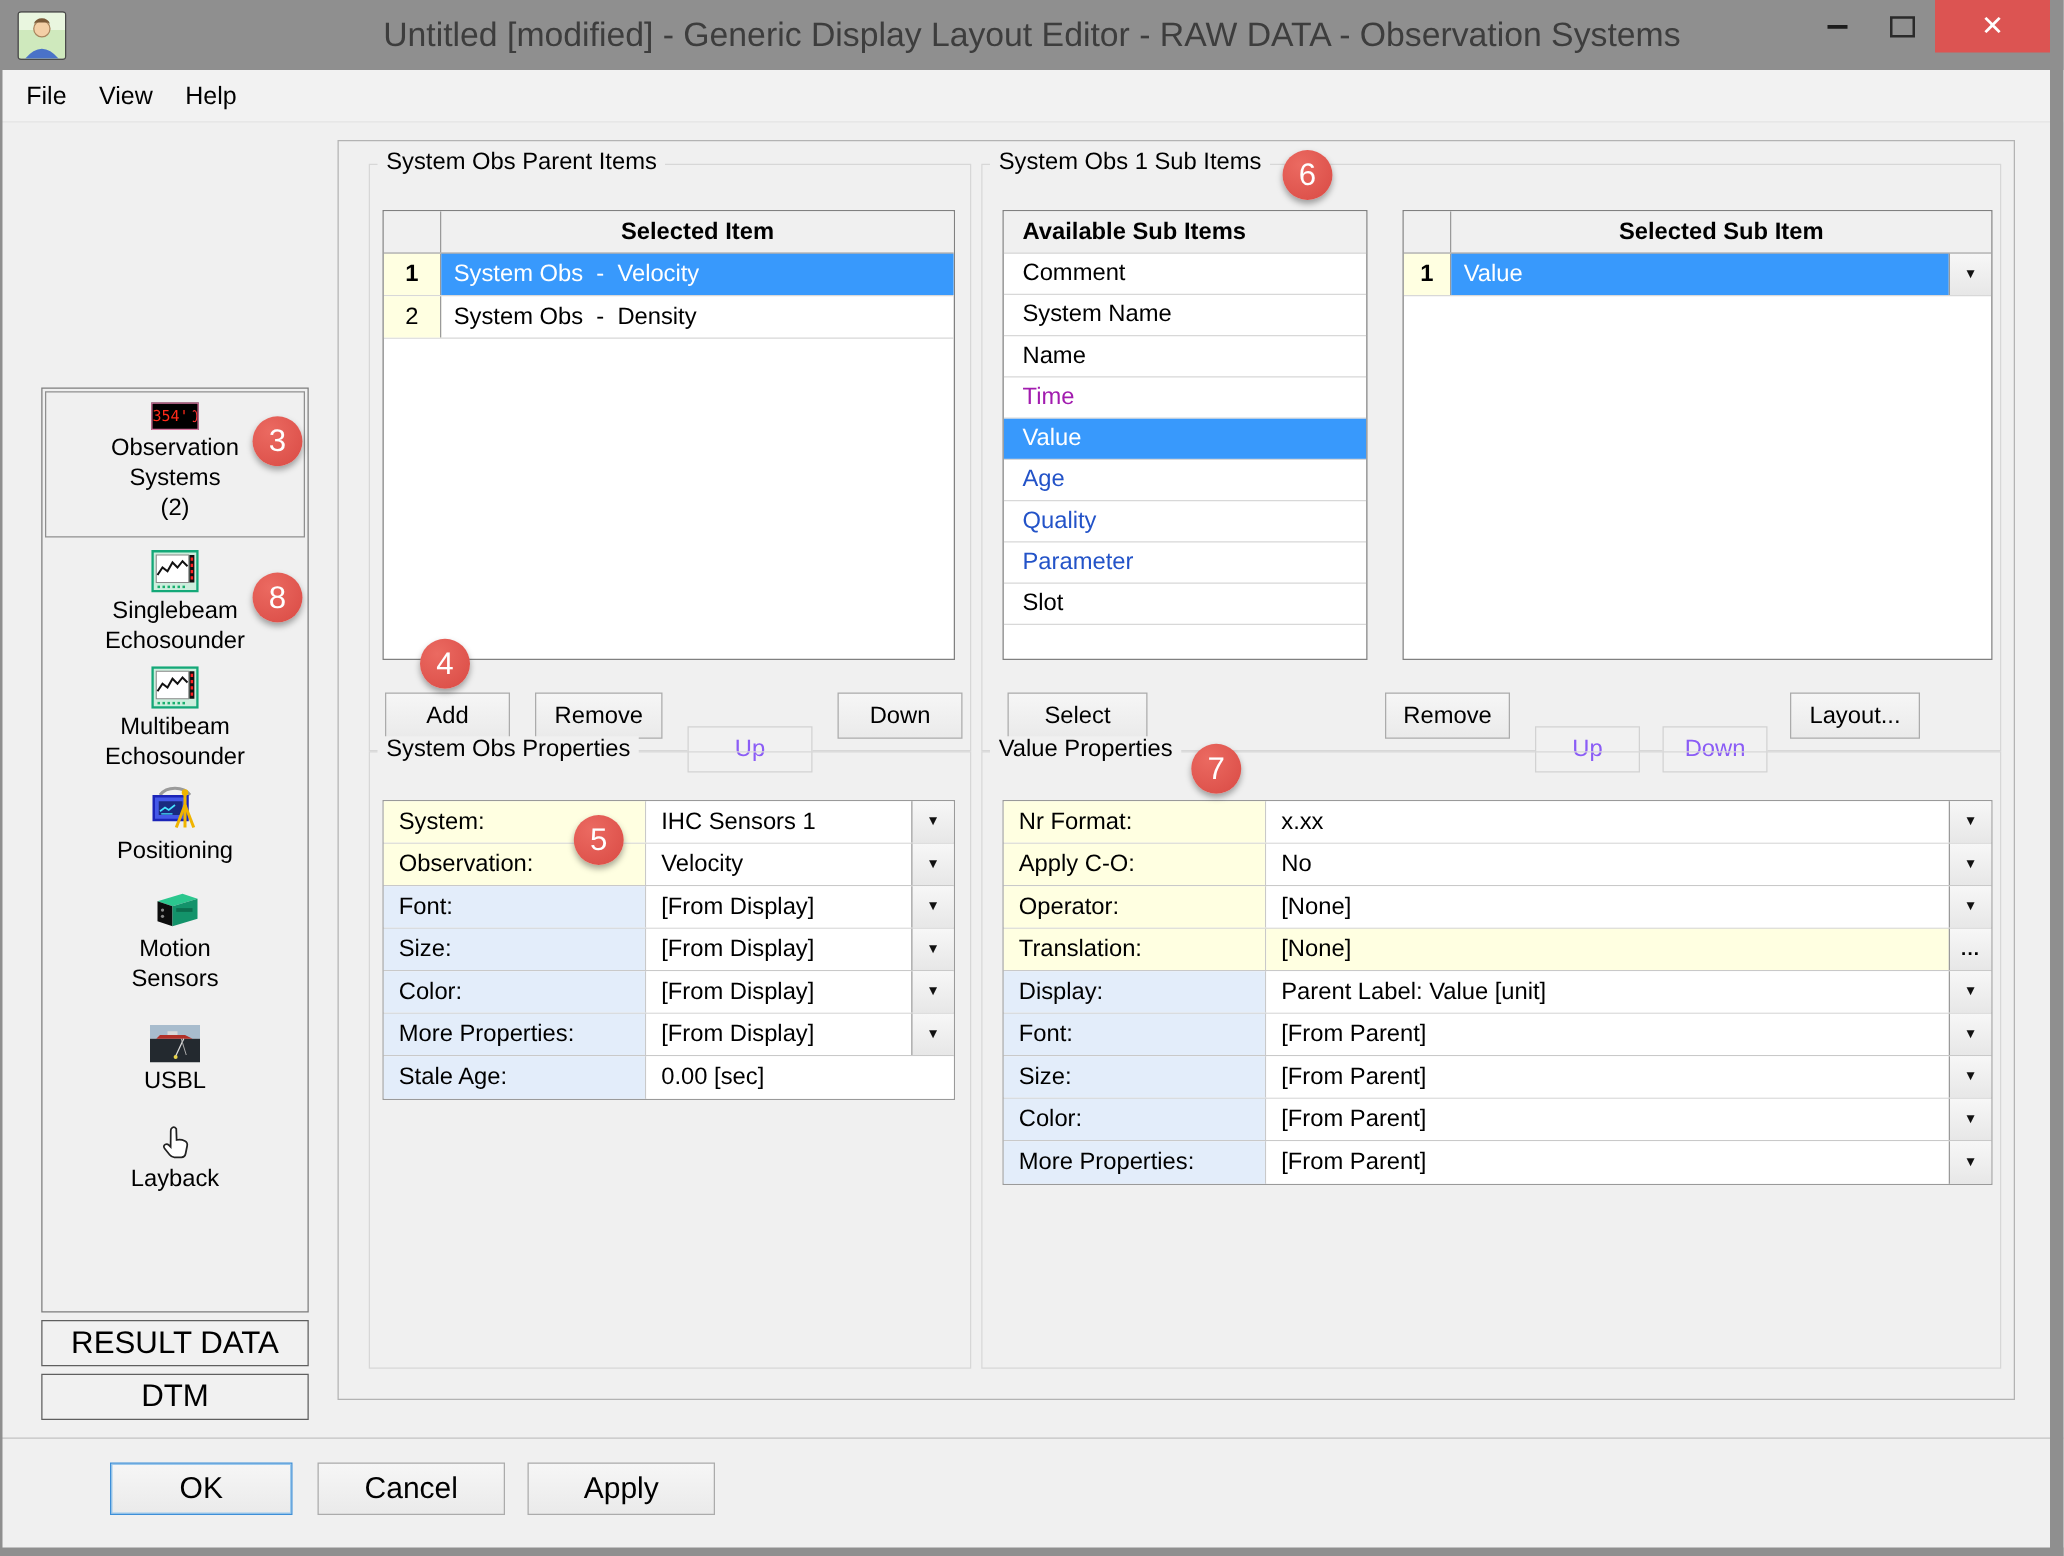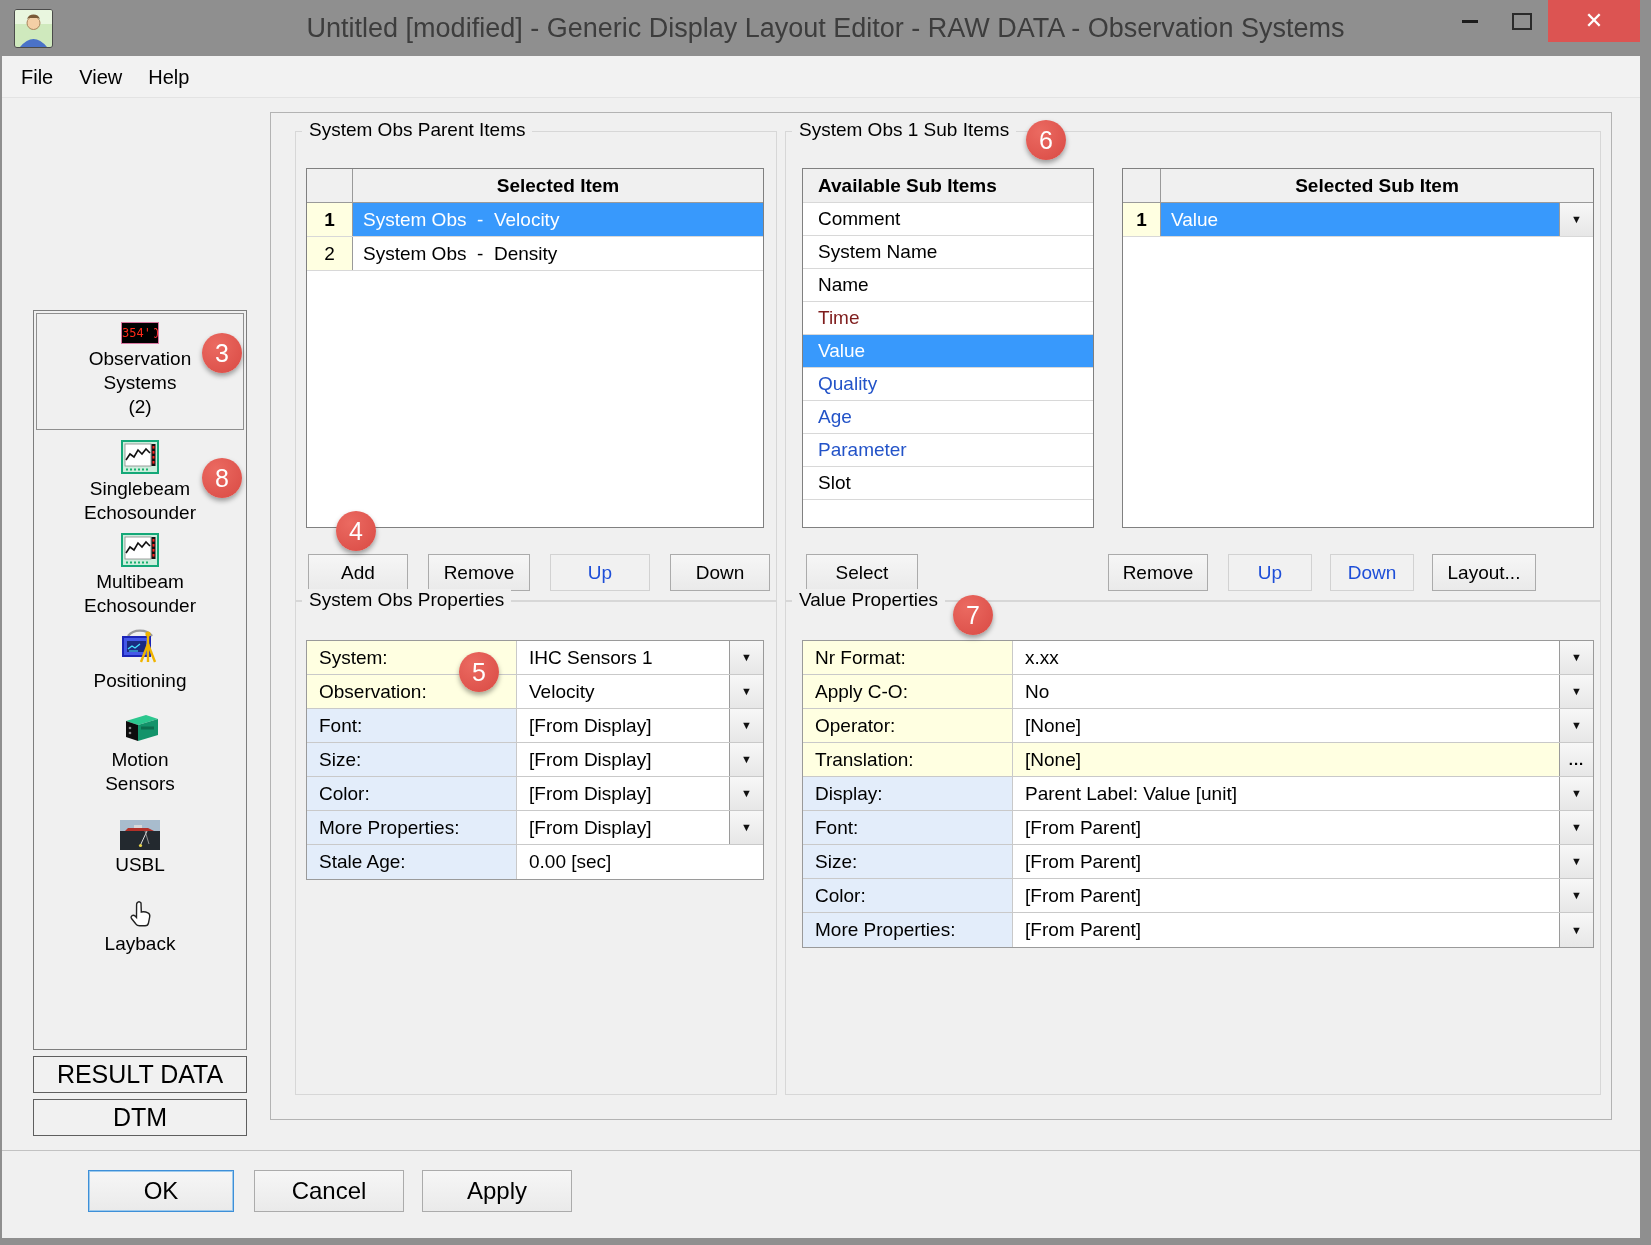--- a/index.html
+++ b/index.html
@@ -57,31 +57,31 @@
   .numcol.y{background:#ffffe1;}
   .cellmain{flex:1;display:flex;align-items:center;padding:0 10px;font-size:19px;box-sizing:border-box;min-width:0;}
   .center{justify-content:center;}
   .row34{height:34px;border-bottom:1px solid #d8d8d8;}
   .sel{background:#3899fc;color:#fff;}
   .ws-pre{white-space:pre;text-align:center;}
   .bold{font-weight:bold;}
 
   .list-row{height:33px;display:flex;align-items:center;padding:0 15px;font-size:19px;
             border-bottom:1px solid #d8d8d8;box-sizing:border-box;}
-  .c-time{color:#7f1d1d;}
+  .c-time{color:#a21caf;}
   .c-blue{color:#2353c8;}
 
   .ddbtn{width:34px;border-left:1px solid #9a9a9a;background:linear-gradient(#f7f7f7,#e7e7e7);
          display:flex;align-items:center;justify-content:center;flex:none;box-sizing:border-box;}
   .ddglyph{font-size:11px;color:#111;line-height:1;}
 
   
   .btn{position:absolute;height:37px;background:linear-gradient(#f6f6f6,#eaeaea);border:1px solid #ababab;
        display:flex;align-items:center;justify-content:center;font-size:19px;box-sizing:border-box;}
-  .btn.disabled{color:#1d4ed8;border-color:#d2d2d2;background:#f1f1f1;}
+  .btn.disabled{color:#8b5cf6;border-color:#d2d2d2;background:#f1f1f1;margin-top:27px;}
 
   
   .ptbl{position:absolute;border:1px solid #9a9a9a;background:#fff;box-sizing:border-box;}
   .prow{display:flex;height:34px;border-bottom:1px solid #c9c9c9;box-sizing:border-box;}
   .prow:last-child{border-bottom:none;}
   .plabel{width:210px;flex:none;border-right:1px solid #c9c9c9;display:flex;align-items:center;
           padding:0 12px;font-size:19px;box-sizing:border-box;}
   .plabel.y{background:#ffffe1;}
   .plabel.b{background:#e3edfa;}
   .pvalue{flex:1;background:#fff;display:flex;align-items:center;padding:0 12px;font-size:19px;min-width:0;}
@@ -281,22 +281,22 @@
     <div class="gb gb-sub">
       <div class="gb-label">System Obs 1 Sub Items</div>
 
       <div class="tbl" style="left:16px;top:36px;width:292px;height:360px;">
         <div class="list-row thead" style="height:34px;">Available Sub Items</div>
         <div class="list-row">Comment</div>
         <div class="list-row">System Name</div>
         <div class="list-row">Name</div>
         <div class="list-row c-time">Time</div>
         <div class="list-row sel">Value</div>
+        <div class="list-row c-blue">Age</div>
         <div class="list-row c-blue">Quality</div>
-        <div class="list-row c-blue">Age</div>
         <div class="list-row c-blue">Parameter</div>
         <div class="list-row">Slot</div>
       </div>
 
       <div class="tbl" style="left:336px;top:36px;width:472px;height:360px;">
         <div class="trow thead">
           <div class="numcol" style="width:38px;"></div>
           <div class="cellmain center">Selected Sub Item</div>
         </div>
         <div class="trow row34">

